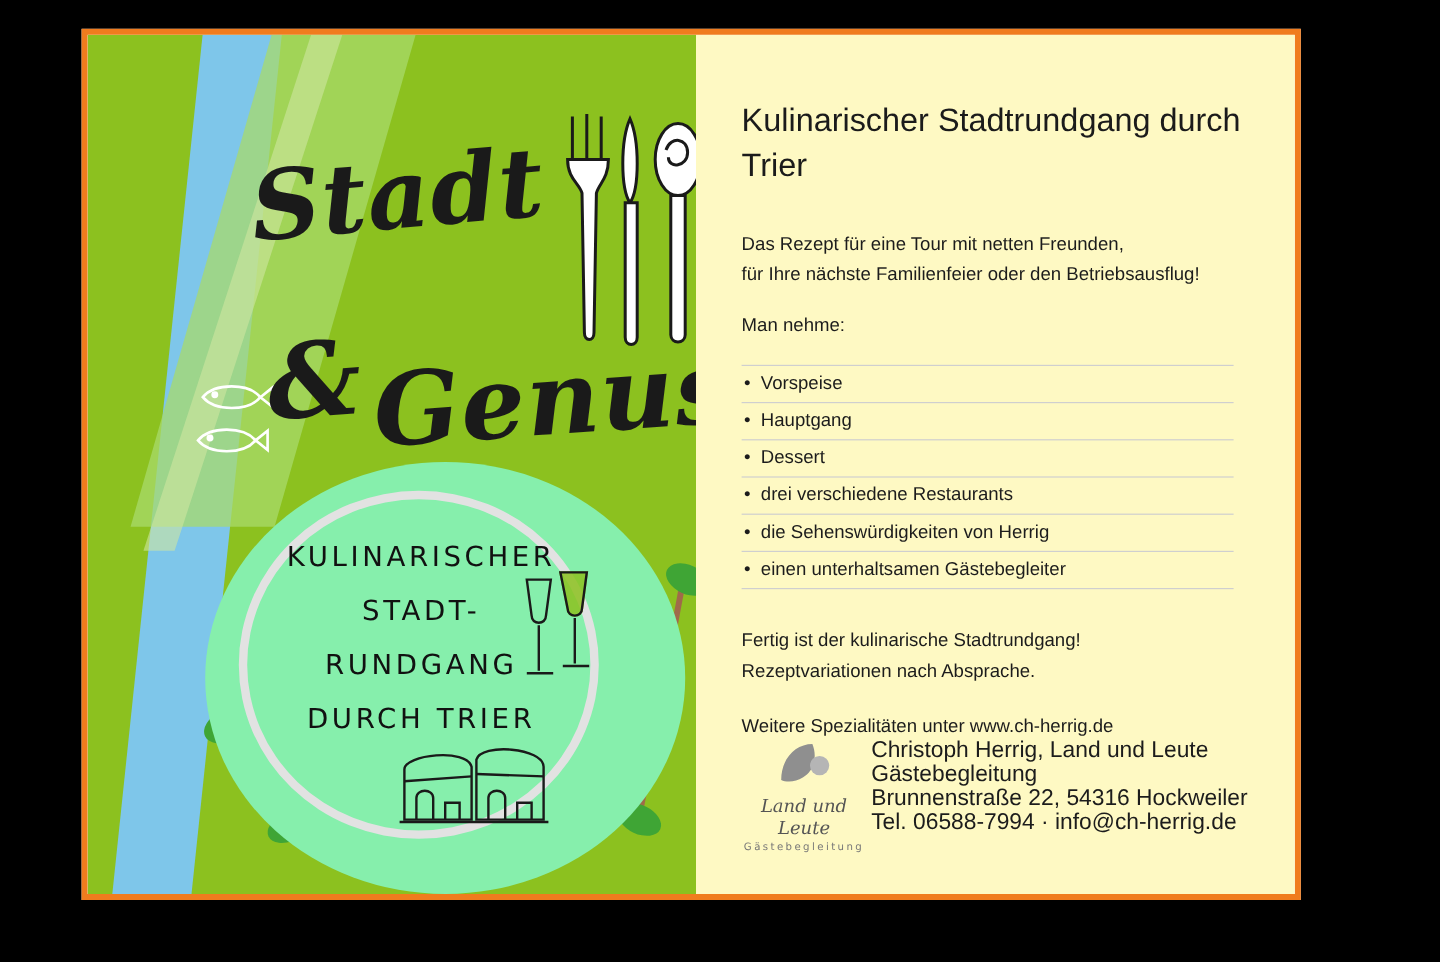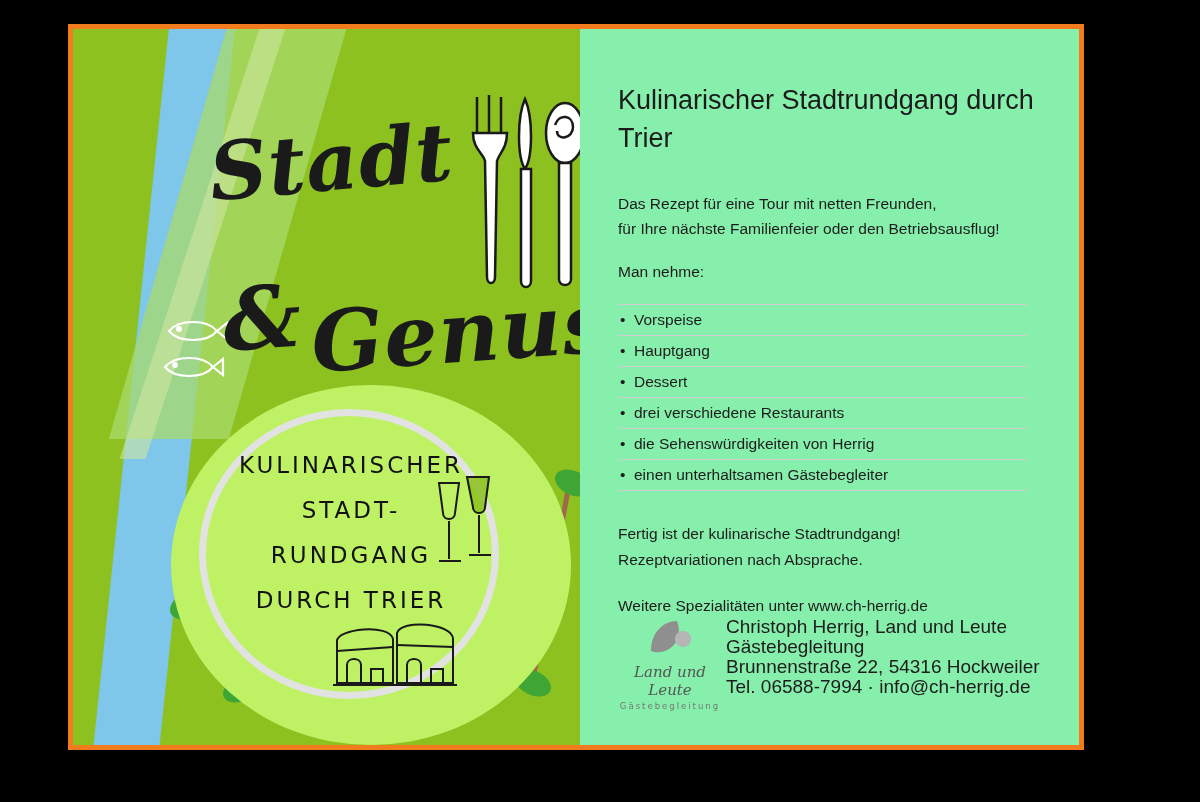--- a/index.html
+++ b/index.html
@@ -129,21 +129,21 @@
   }
 
   
   .plate {
     position: absolute;
     left: 98px;
     top: 356px;
     width: 400px;
     height: 360px;
     border-radius: 50%;
-    background: #bef264;
+    background: #86efac;
   }
   .plate-inner {
     position: absolute;
     left: 28px;
     top: 24px;
     width: 300px;
     height: 290px;
     border-radius: 50%;
     border: 7px solid #e2e2e2;
     box-sizing: border-box;
@@ -166,21 +166,21 @@
   }
 
   .olive-tree {
     position: absolute;
   }
 
   
   .right-panel {
     position: relative;
     flex: 1;
-    background: #86efac;
+    background: #fef9c3;
     padding: 52px 44px 30px 38px;
     box-sizing: border-box;
     color: #1c1c1c;
   }
 
   .headline {
     font-size: 27px;
     line-height: 38px;
     color: #1b1b1b;
     font-family: "Liberation Sans", sans-serif;

